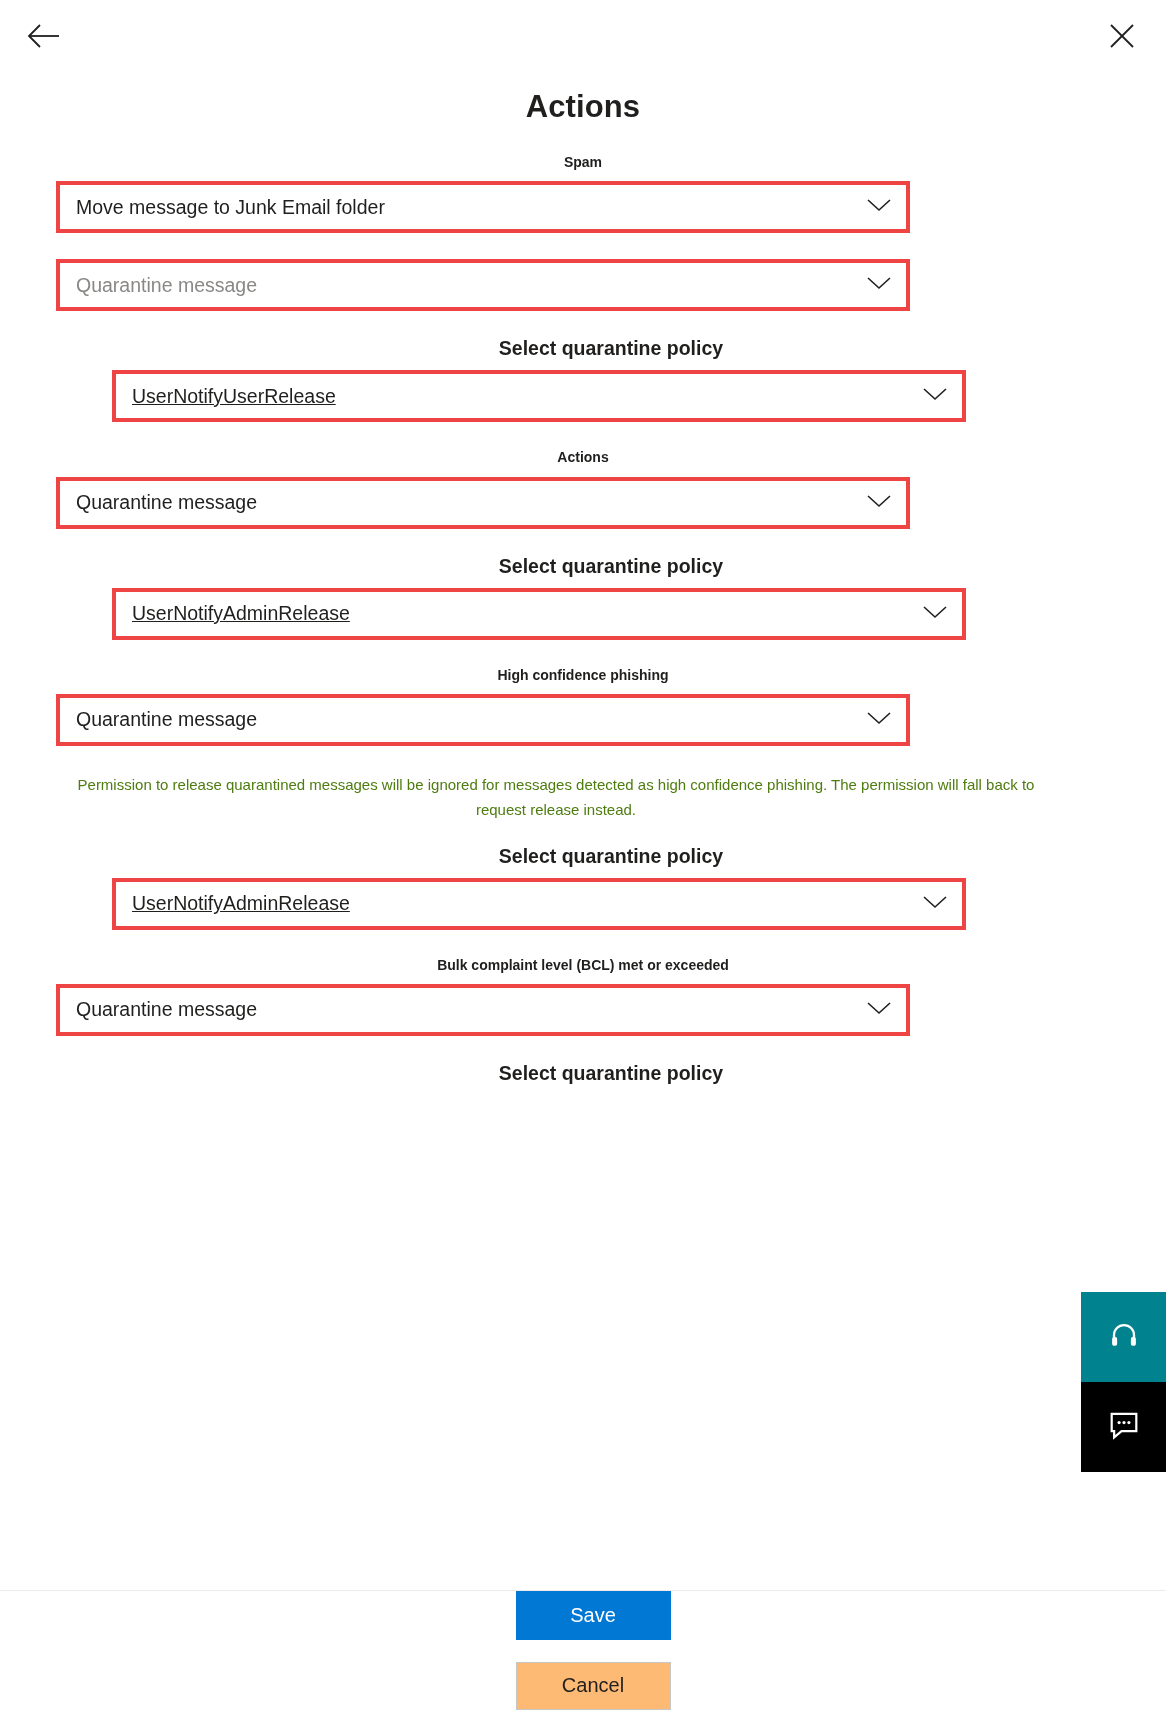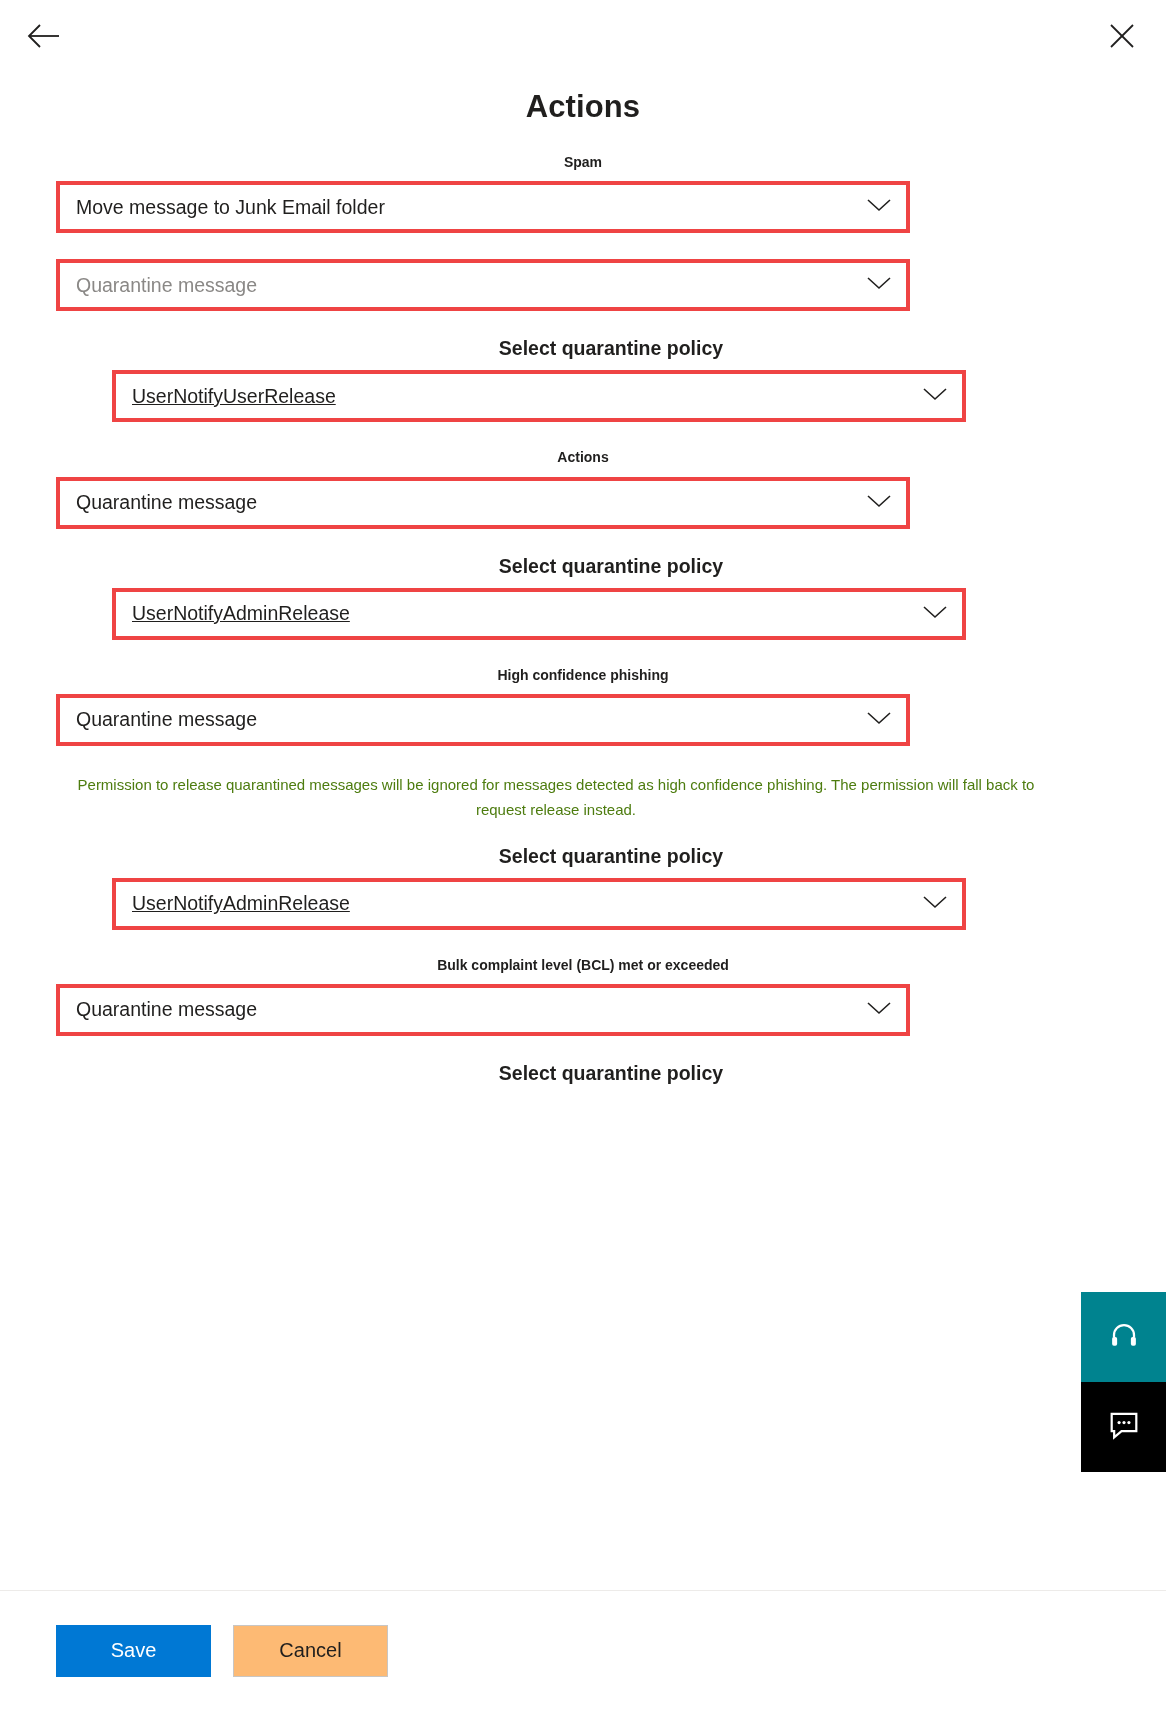--- a/index.html
+++ b/index.html
@@ -147,22 +147,23 @@
   .footer {
     position: absolute;
     left: 0;
     bottom: 0;
     width: 1166px;
     height: 120px;
     background: #ffffff;
     border-top: 1px solid #edebe9;
     display: flex;
     align-items: center;
-    padding-left: 56px;
+    padding-left: 20px;
     gap: 22px;
+    flex-direction: column;
   }
   .btn {
     height: 52px;
     min-width: 155px;
     font-size: 20px;
     font-family: "Liberation Sans", sans-serif;
     border: 1px solid transparent;
     cursor: pointer;
   }
   .btn-primary {

